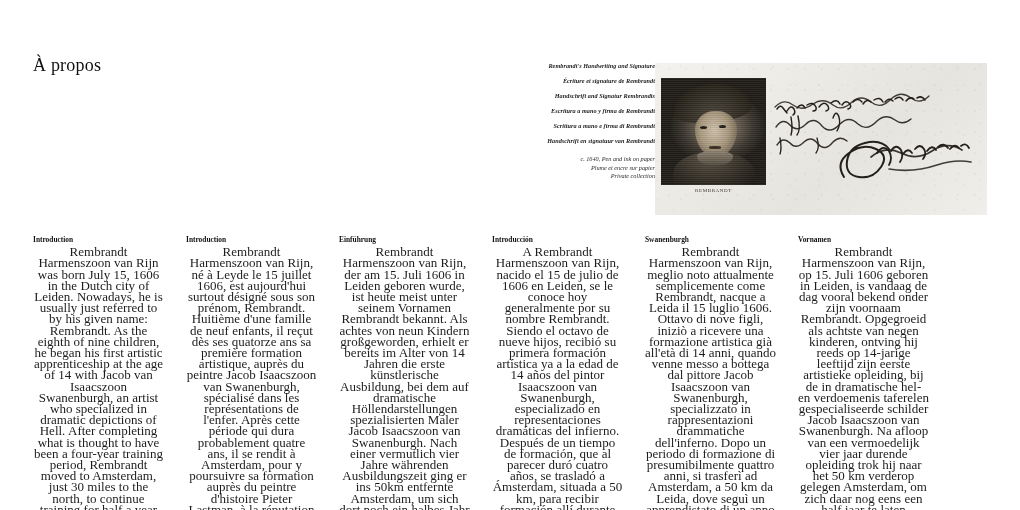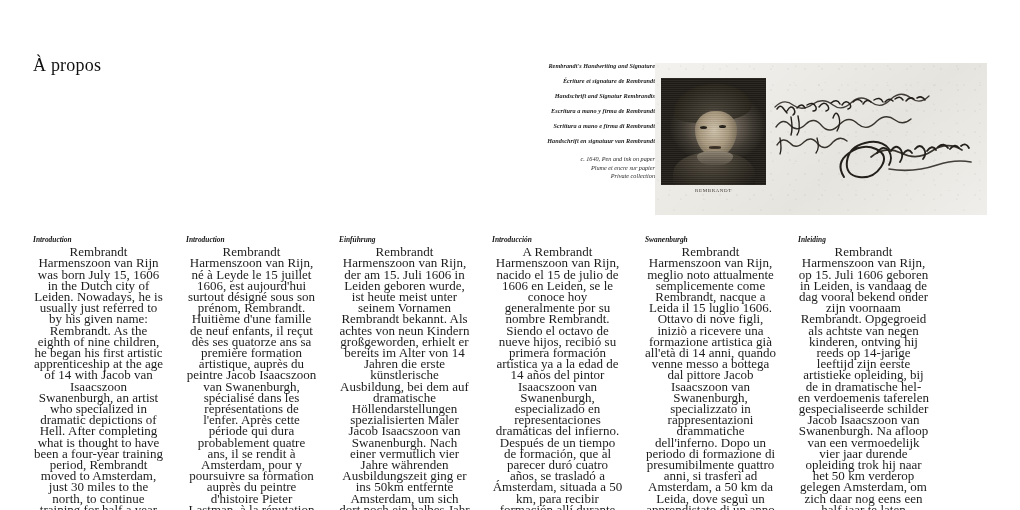--- a/index.html
+++ b/index.html
@@ -194,21 +194,20 @@
   .col {
     width: 131px;
   }
   .col h2 {
     font-size: 7.4px;
     font-weight: bold;
     line-height: 11.2px;
     margin-bottom: 1px;
     color: #111111;
     font-family: "Liberation Serif", "DejaVu Serif", serif;
-    font-style: italic;
   }
   .col p {
     font-size: 13px;
     line-height: 11.2px;
     color: #1c1c1c;
     text-align: center;
     font-family: "Liberation Serif", "DejaVu Serif", serif;
     hyphens: none;
     word-spacing: 0.1px;
   }
@@ -298,21 +297,21 @@
     </div>
     <div class="col">
       <h2>Introducción</h2>
       <p>A Rembrandt Harmenszoon van Rijn, nacido el 15 de julio de 1606 en Leiden, se le conoce hoy generalmente por su nombre Rembrandt. Siendo el octavo de nueve hijos, recibió su primera formación artística ya a la edad de 14 años del pintor Isaacszoon van Swanenburgh, especializado en representaciones dramáticas del infierno. Después de un tiempo de formación, que al parecer duró cuatro años, se trasladó a Ámsterdam, situada a 50 km, para recibir formación allí durante medio año del pintor de historias Pieter Lastman que ya era muy reconocido por aquel entonces. En 1624 volvió a su ciudad natal junto a su coetáneo Jan Lievens y ambos compartieron un taller, en el que se dedicaron a la producción de cuadros y en el que pronto aceptaron a algunos aprendices. Solo al principio de la década de 1630 despegó realmente la carrera de Rembrandt, en concreto cuando volvió a Ámsterdam, tomó a</p>
     </div>
     <div class="col">
       <h2>Swanenburgh</h2>
       <p>Rembrandt Harmenszoon van Rijn, meglio noto attualmente semplicemente come Rembrandt, nacque a Leida il 15 luglio 1606. Ottavo di nove figli, iniziò a ricevere una formazione artistica già all'età di 14 anni, quando venne messo a bottega dal pittore Jacob Isaacszoon van Swanenburgh, specializzato in rappresentazioni drammatiche dell'inferno. Dopo un periodo di formazione di presumibilmente quattro anni, si trasferì ad Amsterdam, a 50 km da Leida, dove seguì un apprendistato di un anno e mezzo presso il pittore di quadri storici Pieter Lastman, a quel tempo già abbastanza conosciuto. Insieme a Jan Lievens, quasi suo coetaneo, ritornò nel 1624 nella sua città natale, dove i due artisti condivisero una bottega in cui si dedicavano alla produzione di quadri e dove ben presto cominciarono a riunire dei discepoli. Tuttavia, la sua carriera iniziò a prosperare davvero solo a</p>
     </div>
     <div class="col">
-      <h2>Inleiding</h2>
+      <h2>Vornamen</h2>
       <p>Rembrandt Harmenszoon van Rijn, op 15. Juli 1606 geboren in Leiden, is vandaag de dag vooral bekend onder zijn voornaam Rembrandt. Opgegroeid als achtste van negen kinderen, ontving hij reeds op 14-jarige leeftijd zijn eerste artistieke opleiding, bij de in dramatische hel- en verdoemenis taferelen gespecialiseerde schilder Jacob Isaacszoon van Swanenburgh. Na afloop van een vermoedelijk vier jaar durende opleiding trok hij naar het 50 km verderop gelegen Amsterdam, om zich daar nog eens een half jaar te laten onderwijzen door de toen al redelijk bekende historieschilder Pieter Lastman. Samen met de ongeveer even oude Jan Lievens keerde hij in 1824 terug naar zijn geboorteplaats, en deelden beiden een atelier, waar ze zich bezig hielden met de productie van schilderijen en waar Rembrandt al gauw eigen leerlingen onderwees. In het begin van de jaren 1630 kreeg, na zijn terugkeer naar Amsterdam, kwam er pas echt schot in Rembrandts</p>
     </div>
   </div>
 
   <div class="folio folio-left">6</div>
   <div class="folio folio-right">7</div>
 
 </div>
 
 </body></html>

